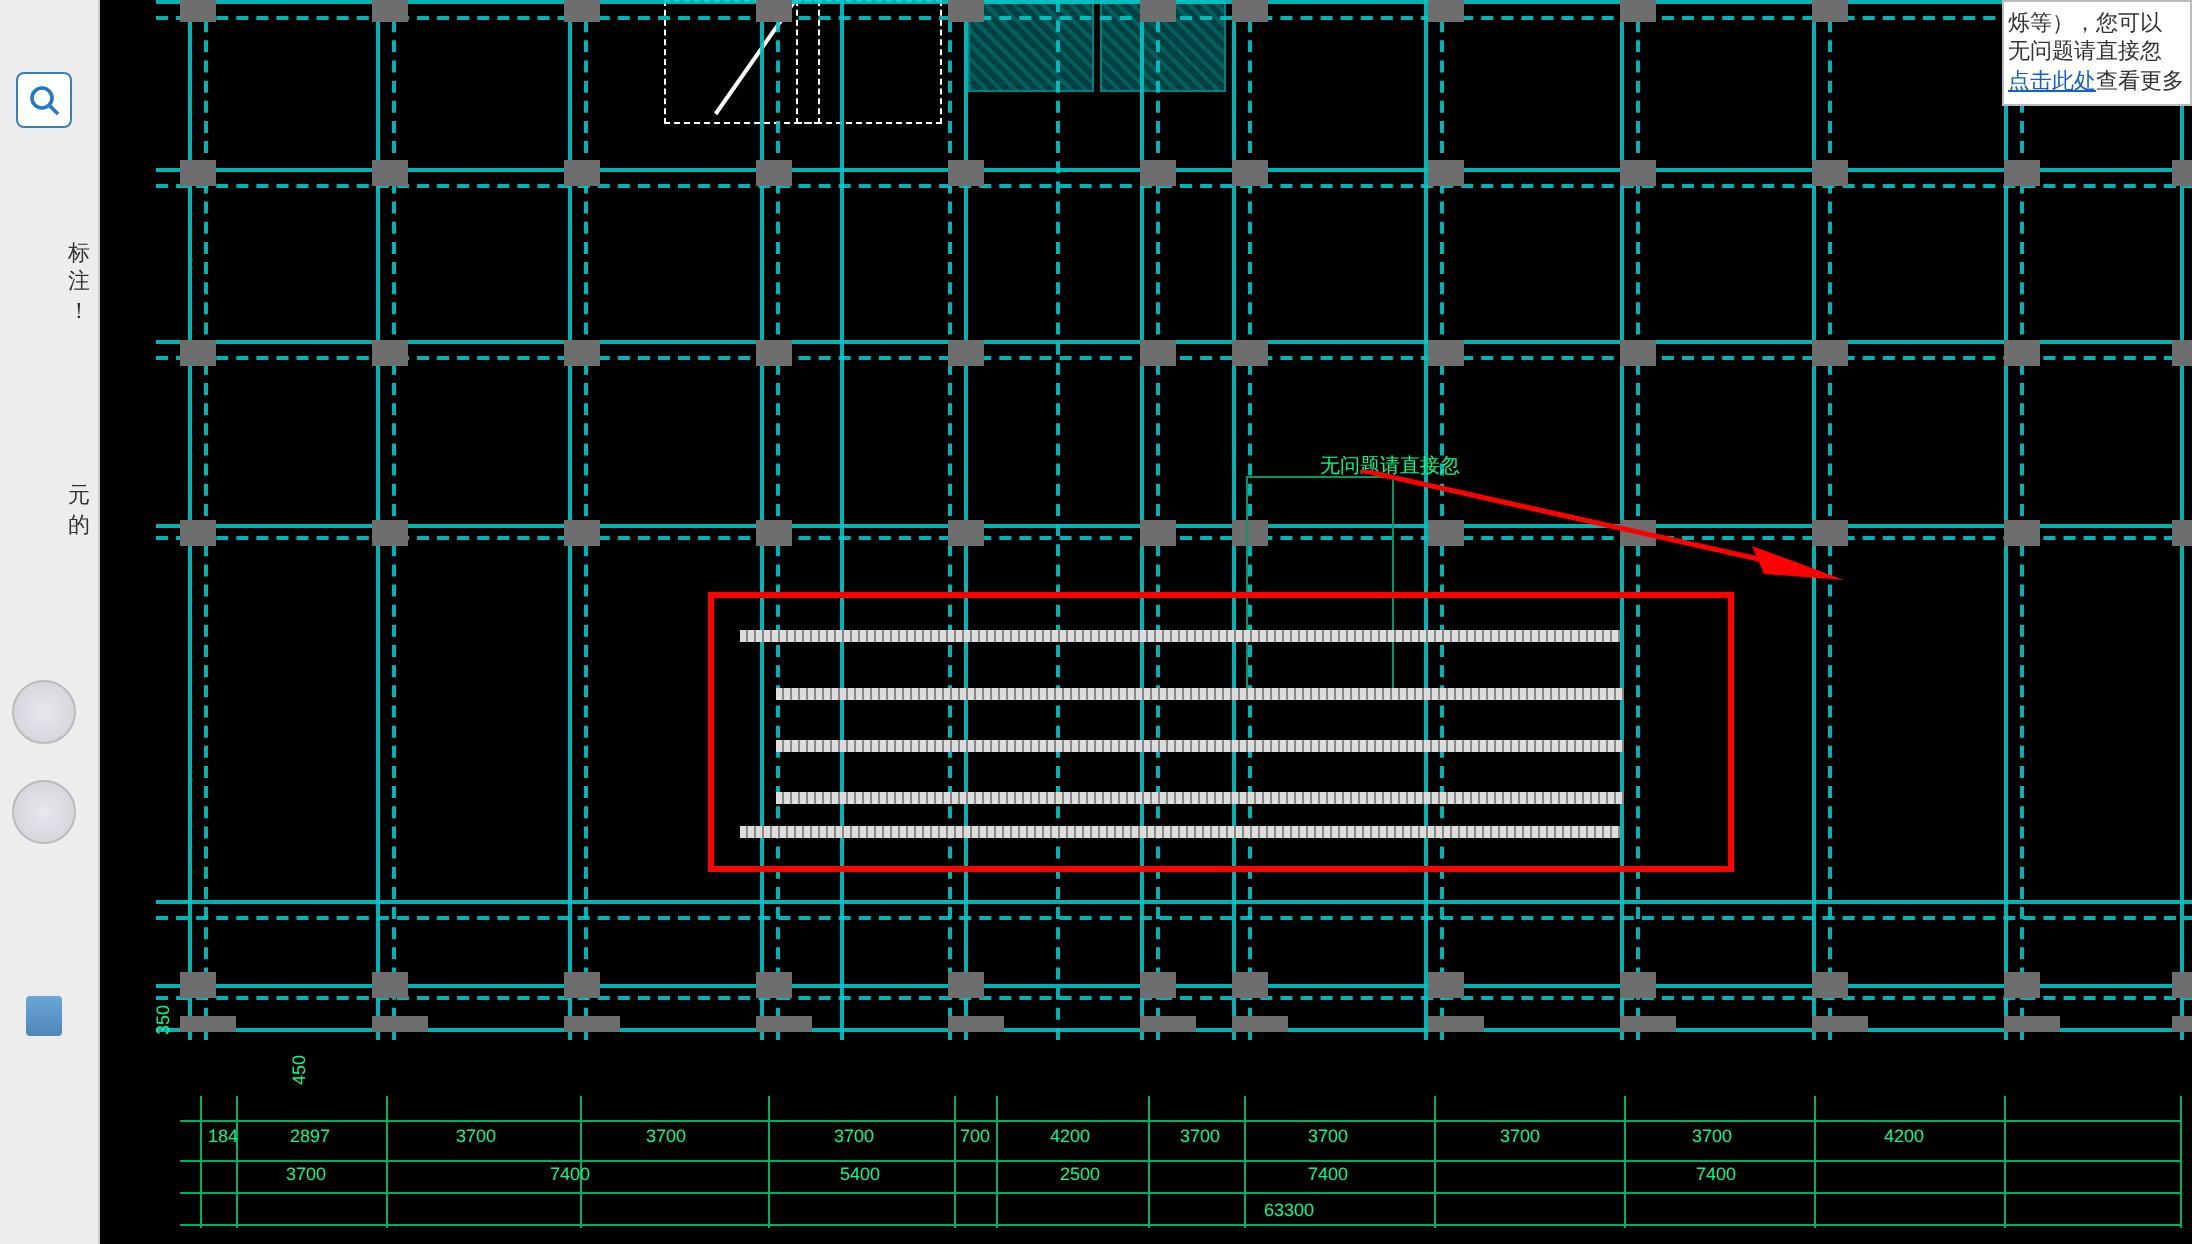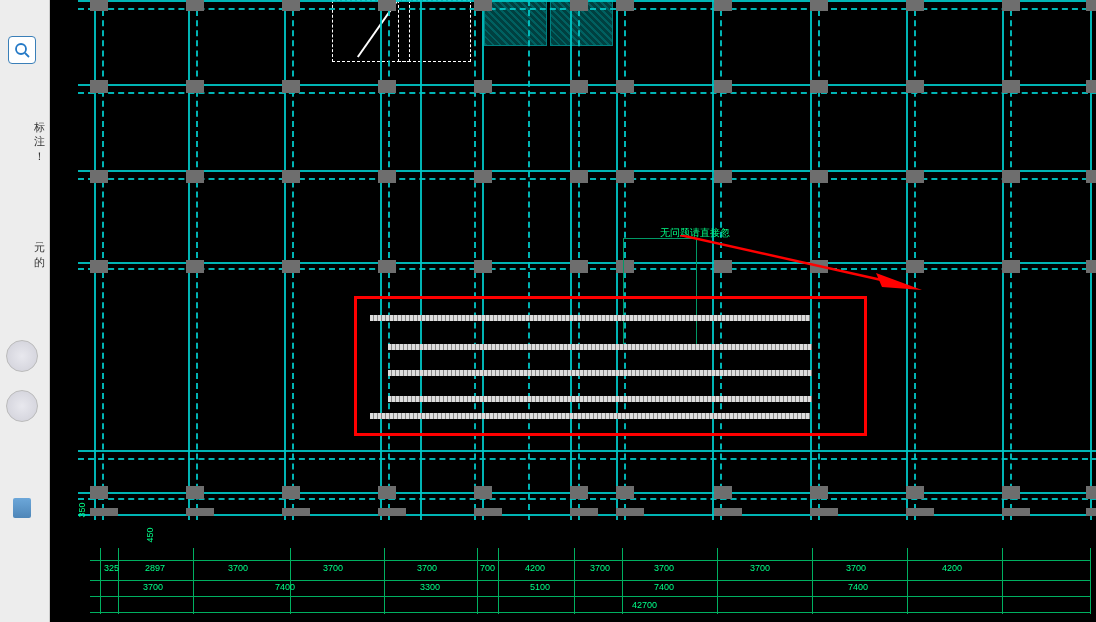--- a/index.html
+++ b/index.html
@@ -323,39 +323,44 @@
       <div class="green-line-v" style="left: 448px; top: 548px; height: 66px;"></div>
       <div class="green-line-v" style="left: 524px; top: 548px; height: 66px;"></div>
       <div class="green-line-v" style="left: 572px; top: 548px; height: 66px;"></div>
       <div class="green-line-v" style="left: 667px; top: 548px; height: 66px;"></div>
       <div class="green-line-v" style="left: 762px; top: 548px; height: 66px;"></div>
       <div class="green-line-v" style="left: 857px; top: 548px; height: 66px;"></div>
       <div class="green-line-v" style="left: 952px; top: 548px; height: 66px;"></div>
       <div class="green-line-v" style="left: 1040px; top: 548px; height: 66px;"></div>
     </div>
   <div id="dimrow1">
-      <div class="dim-txt" style="left: 54px; top: 563px;">325</div>
+      <div class="dim-txt" style="left: 54px; top: 563px;">184</div>
       <div class="dim-txt" style="left: 95px; top: 563px;">2897</div>
       <div class="dim-txt" style="left: 178px; top: 563px;">3700</div>
       <div class="dim-txt" style="left: 273px; top: 563px;">3700</div>
       <div class="dim-txt" style="left: 367px; top: 563px;">3700</div>
       <div class="dim-txt" style="left: 430px; top: 563px;">700</div>
       <div class="dim-txt" style="left: 475px; top: 563px;">4200</div>
       <div class="dim-txt" style="left: 540px; top: 563px;">3700</div>
       <div class="dim-txt" style="left: 604px; top: 563px;">3700</div>
       <div class="dim-txt" style="left: 700px; top: 563px;">3700</div>
       <div class="dim-txt" style="left: 796px; top: 563px;">3700</div>
       <div class="dim-txt" style="left: 892px; top: 563px;">4200</div>
     </div>
   <div id="dimrow2">
       <div class="dim-txt" style="left: 93px; top: 582px;">3700</div>
       <div class="dim-txt" style="left: 225px; top: 582px;">7400</div>
-      <div class="dim-txt" style="left: 370px; top: 582px;">3300</div>
-      <div class="dim-txt" style="left: 480px; top: 582px;">5100</div>
+      <div class="dim-txt" style="left: 370px; top: 582px;">5400</div>
+      <div class="dim-txt" style="left: 480px; top: 582px;">2500</div>
       <div class="dim-txt" style="left: 604px; top: 582px;">7400</div>
       <div class="dim-txt" style="left: 798px; top: 582px;">7400</div>
     </div>
-  <div class="dim-txt" style="left:582px;top:600px">42700</div>
+  <div class="dim-txt" style="left:582px;top:600px">63300</div>
   <div class="dim-txt" style="left:24px;top:505px;transform:rotate(-90deg)">350</div>
   <div class="dim-txt" style="left:92px;top:530px;transform:rotate(-90deg)">450</div>
 
+  <div class="tip-panel">
+    <span>烁等），您可以</span><br>
+    <span>无问题请直接忽</span><br>
+    <span class="tip-link">点击此处</span><span>查看更多</span>
+  </div>
 
 </div>
 
 </body></html>

